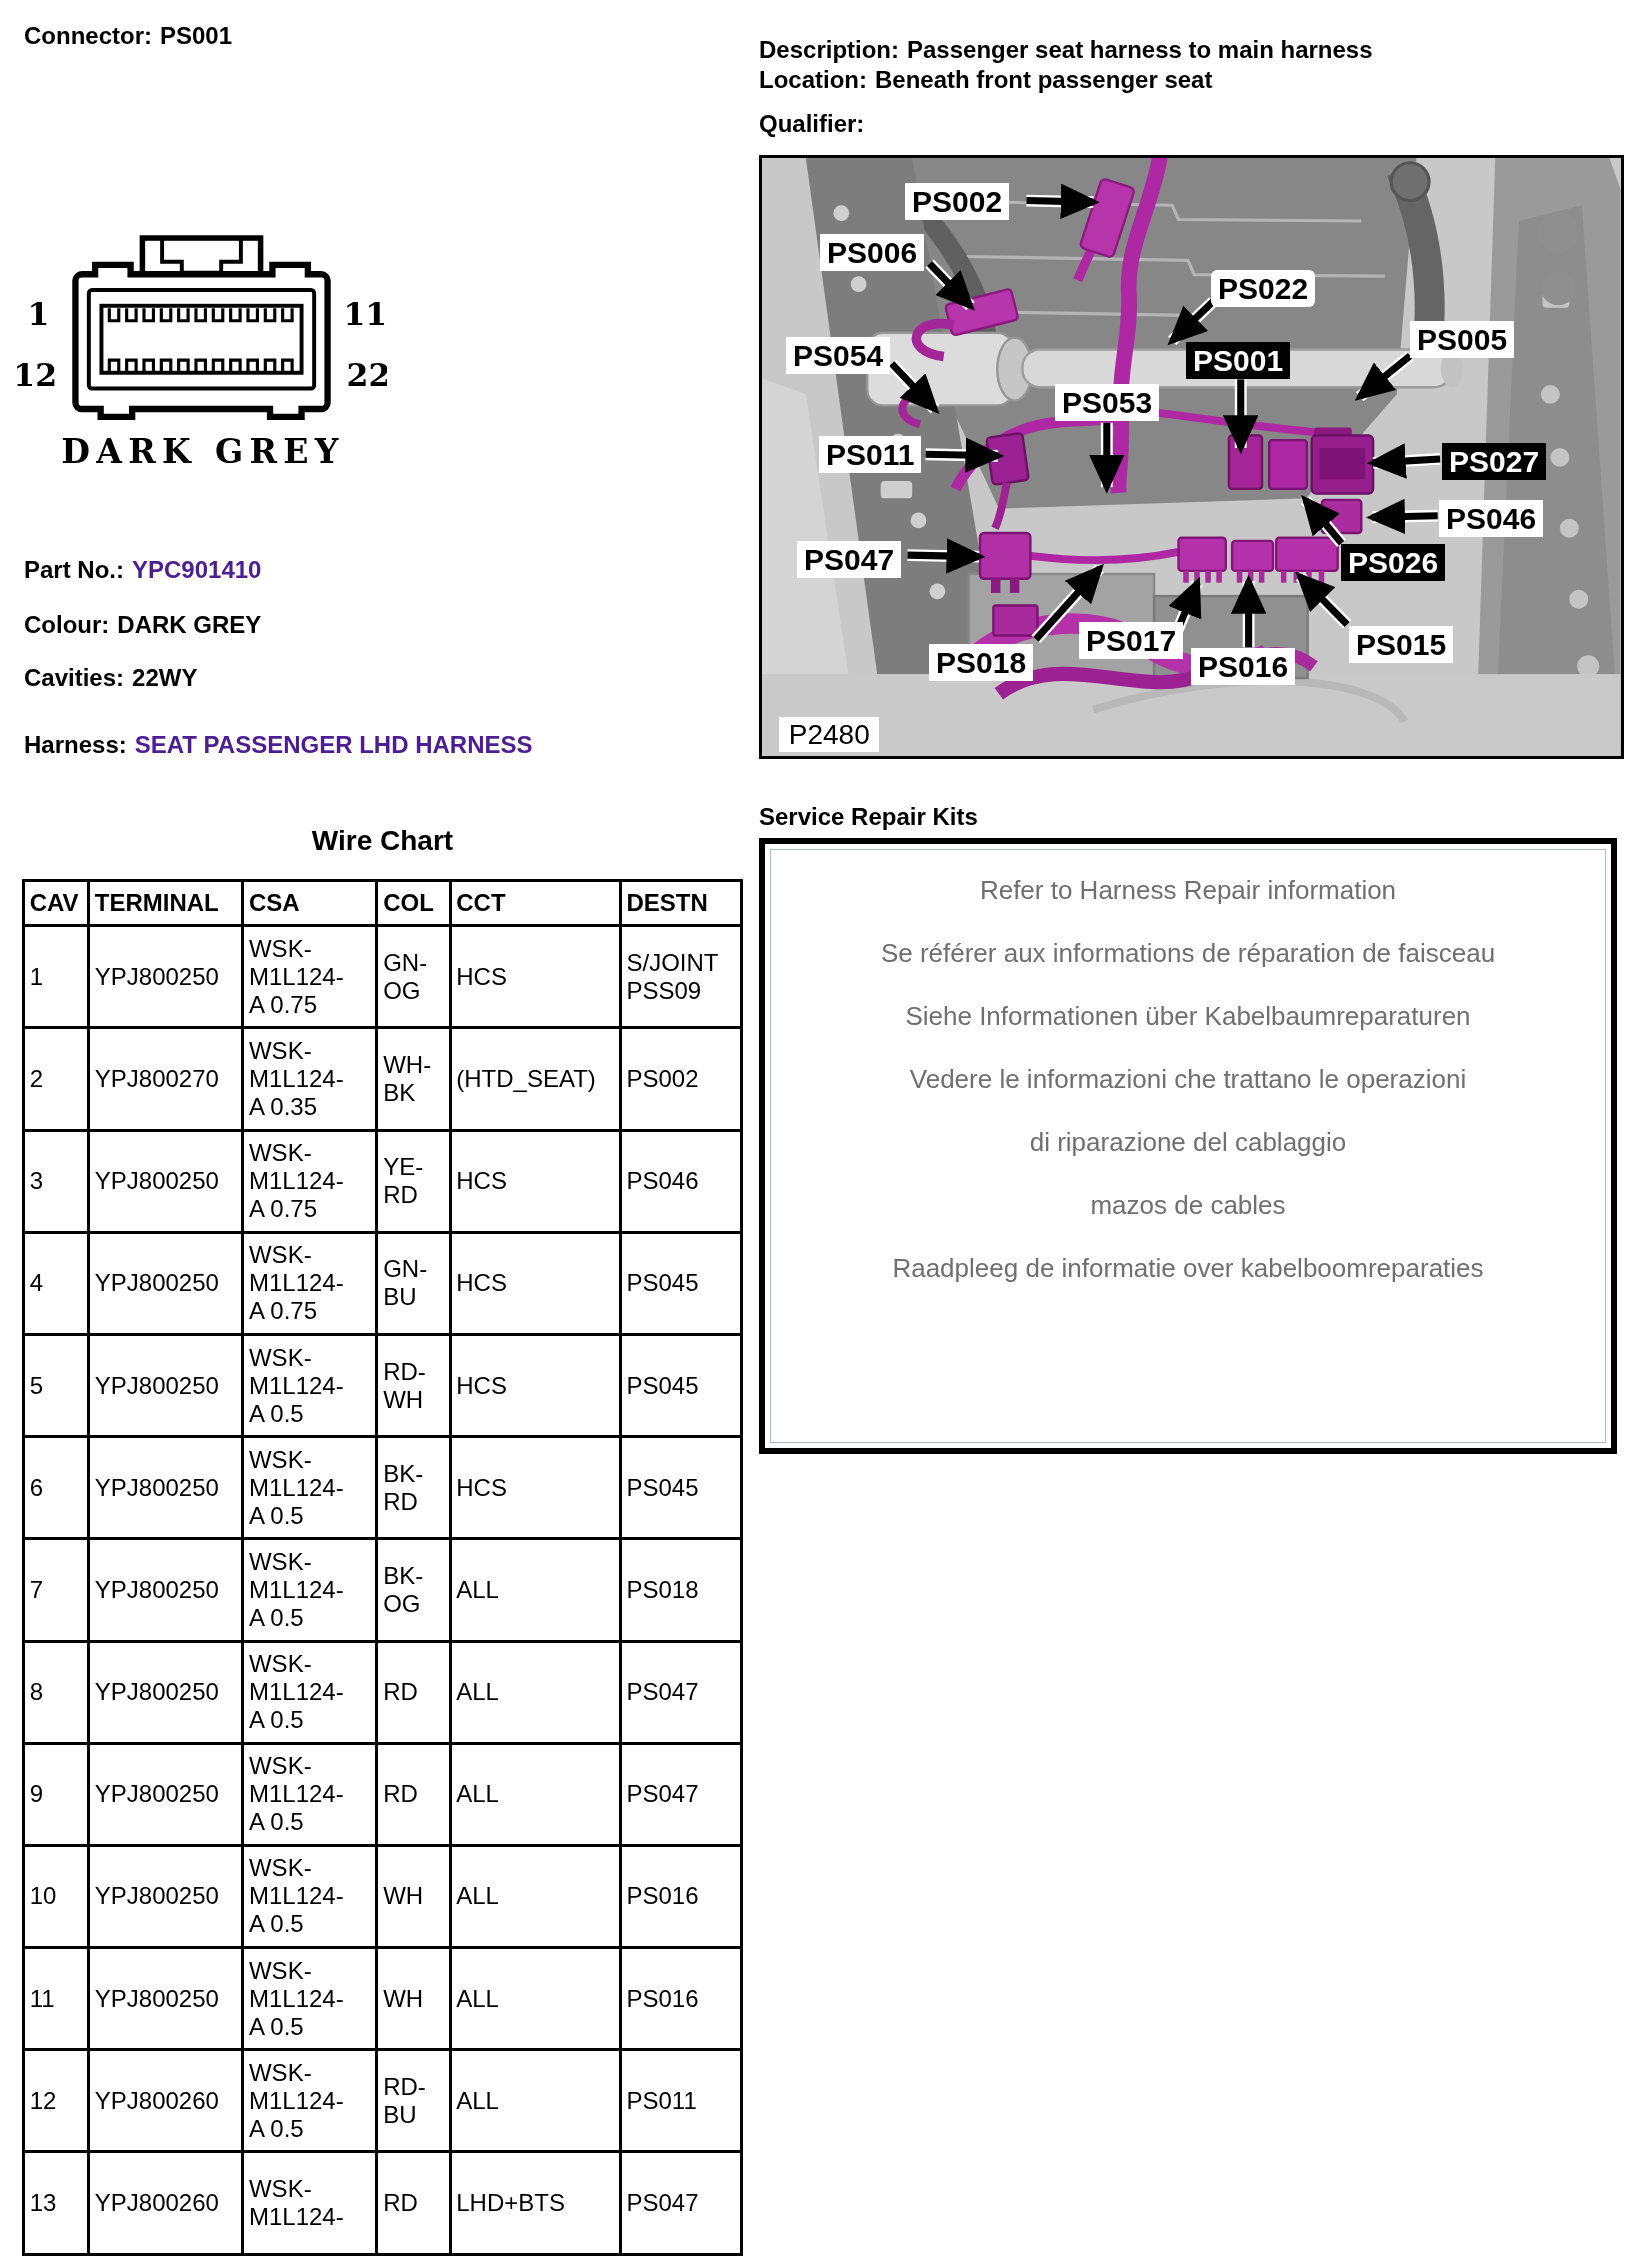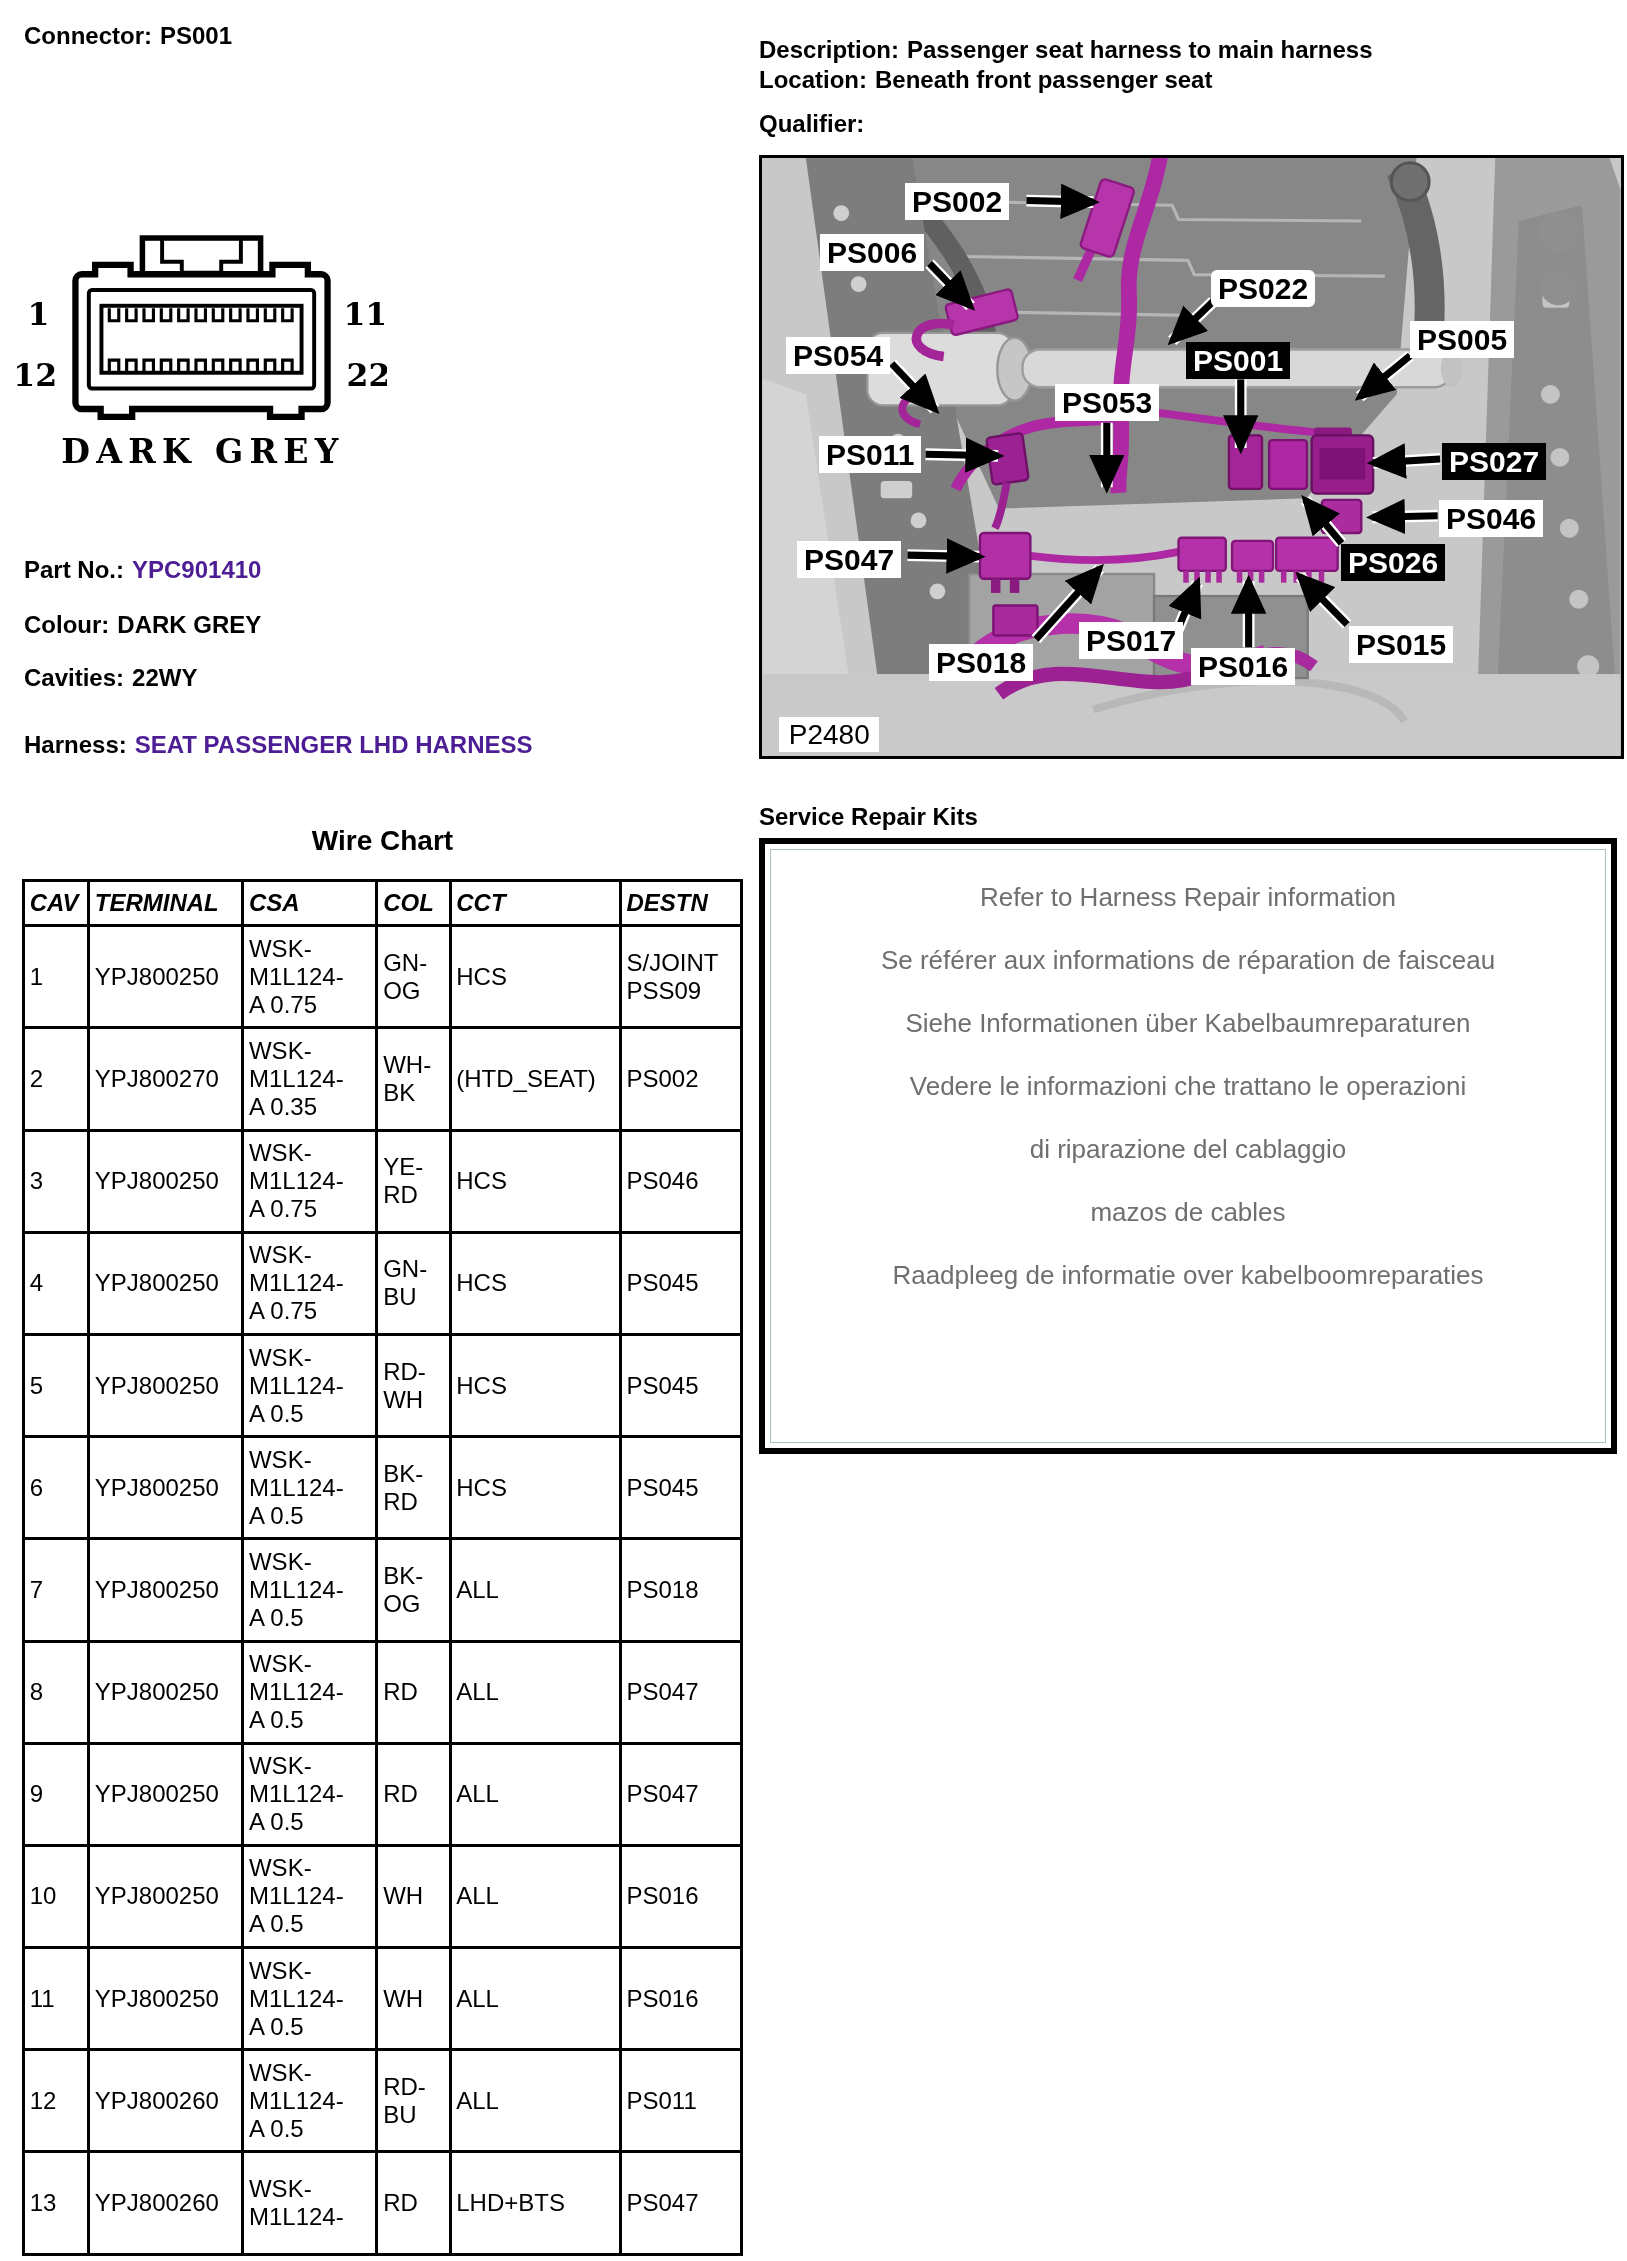--- a/index.html
+++ b/index.html
@@ -7,35 +7,35 @@
         font-family:"Liberation Sans",sans-serif;color:#000;}
   .abs{position:absolute;}
   .hline{font-size:24px;font-weight:bold;white-space:nowrap;}
   .hline .lab{margin-right:8px;}
   .green{color:#4c1d95;}
   
   .wire-title{font-size:28px;font-weight:bold;text-align:center;}
   table.wire{border-collapse:collapse;table-layout:fixed;border:2.4px solid #000;}
   table.wire th,table.wire td{border:3.2px solid #000;font-size:24px;padding:1.6px 4.7px;
      vertical-align:middle;text-align:left;white-space:pre-line;overflow:hidden;}
-  table.wire th{font-weight:bold;height:39px;white-space:nowrap;font-style:italic;}
+  table.wire th{font-weight:bold;height:39px;white-space:nowrap;}
   table.wire td{height:96px;}
   
   .photo{border:3.2px solid #000;background:#c8c8c8;overflow:hidden;}
   .photo svg{position:absolute;left:0;top:0;}
   .ps-label{position:absolute;font-weight:bold;font-size:30px;line-height:1.12;
      padding:1.6px 7px;white-space:nowrap;z-index:5;}
   .ps-label.white{background:#fff;color:#000;}
   .ps-label.black{background:#000;color:#fff;}
   .fig-id{position:absolute;background:#fff;color:#000;font-size:28px;padding:1.6px 9.5px;z-index:5;}
   
   .srk-head{font-size:24px;font-weight:bold;}
   .srk-box{border:6.3px solid #000;background:#fff;}
   .srk-inner{position:absolute;left:4.7px;top:4.7px;right:4.7px;bottom:4.7px;
-     border:1.6px solid #a9bfbf;padding-top:16px;}
+     border:1.6px solid #a9bfbf;padding-top:9px;}
   .repair-line{font-size:26px;line-height:63px;color:#6f6f6f;text-align:center;}
 </style>
 </head>
 <body>
 
 <div class="page">
 
   <div class="abs hline" style="left:24px;top:22px;">
     <span class="lab">Connector:</span><span>PS001</span>
   </div>

